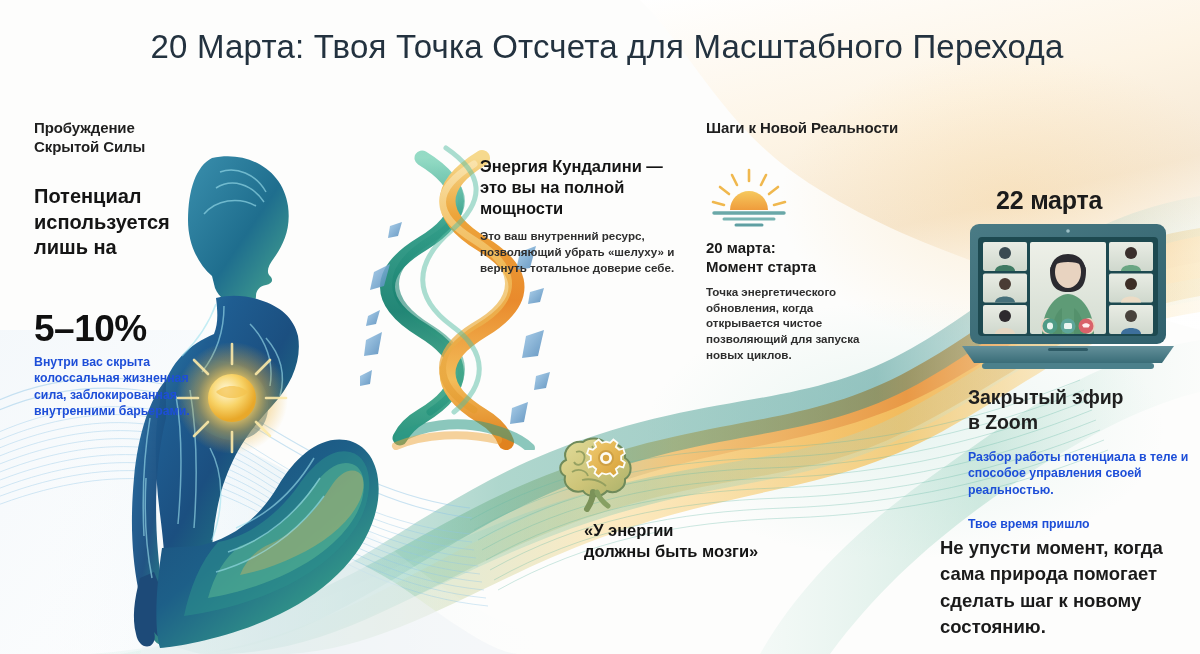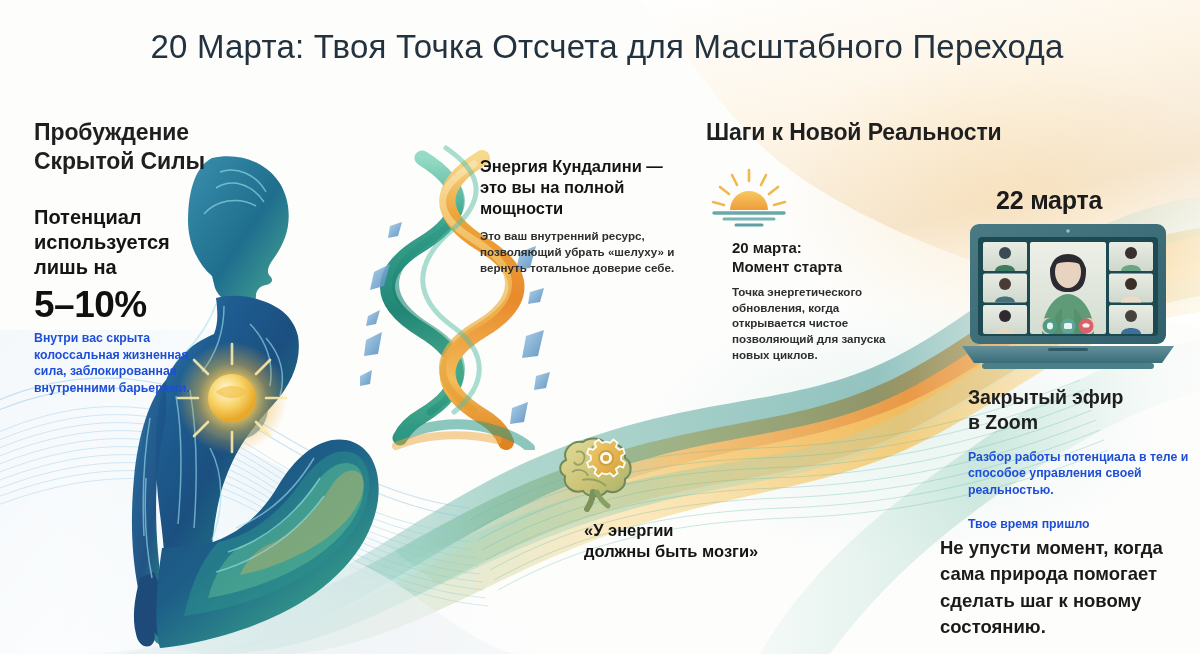--- a/index.html
+++ b/index.html
@@ -27,21 +27,21 @@
     text-align: center;
     font-size: 33px;
     font-weight: 400;
     letter-spacing: 0.2px;
     color: #23323f;
     z-index: 40;
     white-space: nowrap;
   }
 
   .h2 {
-    font-size: 23px;
+    font-size: 15px;
     font-weight: 700;
     color: #1f1f1f;
     line-height: 1.28;
     letter-spacing: -0.1px;
   }
   .h3 {
     font-size: 15px;
     font-weight: 700;
     color: #1a1a1a;
     line-height: 1.27;
@@ -69,35 +69,36 @@
     font-weight: 700;
     color: #151515;
     line-height: 1.26;
   }
   .bignum {
     font-size: 37px;
     font-weight: 700;
     color: #101010;
     line-height: 1.0;
     letter-spacing: -0.5px;
+    margin-top: 44px;
   }
   .closing {
     font-size: 18.5px;
     font-weight: 700;
     color: #1a1a1a;
     line-height: 1.42;
   }
 
   
   .block { position: absolute; z-index: 30; }
 
   #block-awakening  { left: 34px;  top: 118px; width: 190px; }
   #block-kundalini  { left: 480px; top: 156px; width: 196px; }
   #block-steps      { left: 706px; top: 118px; width: 330px; }
-  #block-start      { left: 732px; top: 238px; width: 180px; }
+  #block-start      { left: 706px; top: 238px; width: 180px; }
   #block-brains     { left: 584px; top: 520px; width: 200px; }
   #block-zoom       { left: 968px; top: 385px; width: 222px; }
   #block-closing    { left: 940px; top: 535px; width: 250px; }
   #date-22          { left: 996px; top: 186px; }
 
   .sp6  { height: 6px; }
   .sp8  { height: 8px; }
   .sp10 { height: 10px; }
   .sp14 { height: 14px; }
   .sp18 { height: 18px; }

